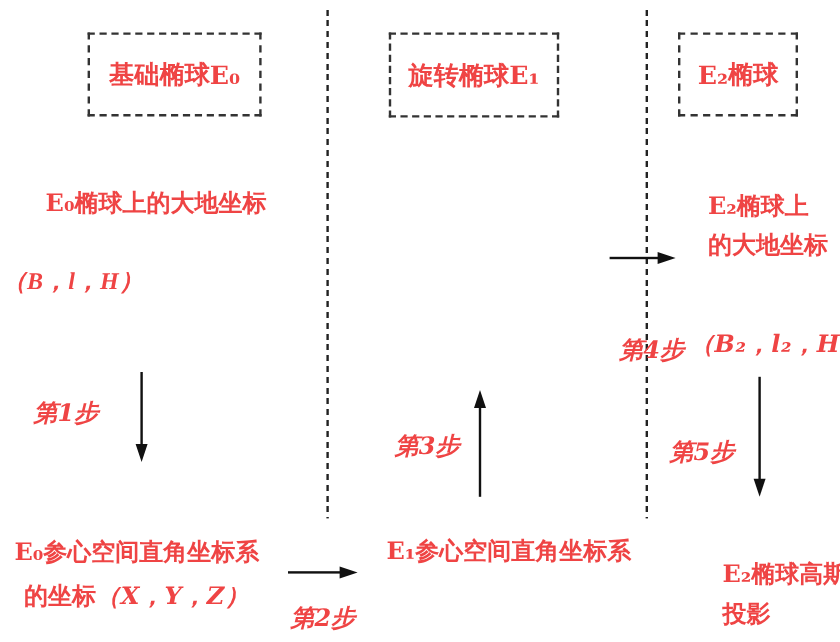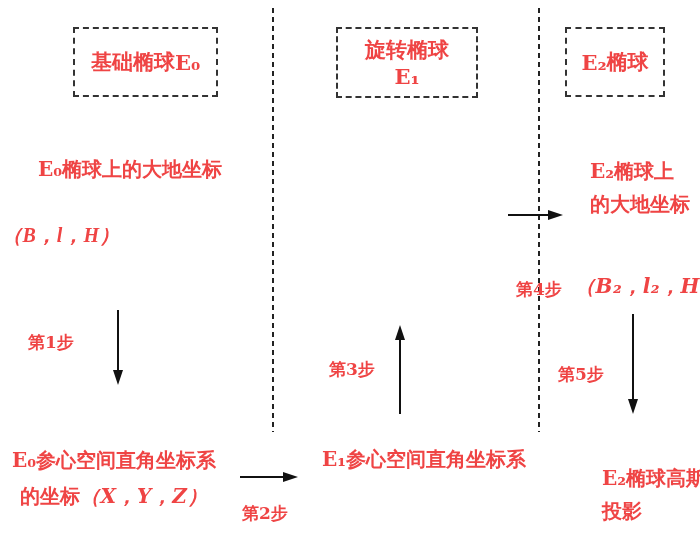--- a/index.html
+++ b/index.html
@@ -35,42 +35,42 @@
   .txt {
     position: absolute;
     font-size: 20px;
     white-space: nowrap;
     line-height: 1.1;
   }
   .two-line { line-height: 34px; }
   .var { }
   .coord { font-style: italic; letter-spacing: 0.5px; }
   .cn { font-style: normal; }
-  .step { position: absolute; font-size: 17px; white-space: nowrap; }
+  .step { position: absolute; font-size: 20px; white-space: nowrap; font-style: italic; }
   
   .arrow { position: absolute; }
   .aline { position: absolute; background: #111; }
   .ahead { position: absolute; width: 0; height: 0; }
   .ahead.down  { border-left: 5px solid transparent; border-right: 5px solid transparent; border-top: 15px solid #111; }
   .ahead.up    { border-left: 5px solid transparent; border-right: 5px solid transparent; border-bottom: 15px solid #111; }
   .ahead.right { border-top: 5px solid transparent; border-bottom: 5px solid transparent; border-left: 15px solid #111; }
 </style>
 </head>
 <body>
 
 <div class="canvas">
 
   <div class="vline" style="left:272px;"></div>
   <div class="vline" style="left:538px;"></div>
 
   <div class="dbox" style="left:73px; top:27px; width:141px; height:66px;">
     <span class="cn">基础椭球</span>
       <span class="var">E₀</span>
   </div>
-  <div class="dbox" style="left:336px; top:27px; width:138px; height:67px;flex-direction:column;">
+  <div class="dbox" style="left:324px; top:27px; width:138px; height:67px;">
     <span class="cn">旋转椭球</span>
       <span class="var">E₁</span>
   </div>
   <div class="dbox" style="left:565px; top:27px; width:96px; height:66px;">
     <span class="var">E₂</span>
       <span class="cn">椭球</span>
   </div>
 
   <div class="txt" style="left:38px; top:158px;">
     <span class="var">E₀</span><span class="cn">椭球上的大地坐标</span>

